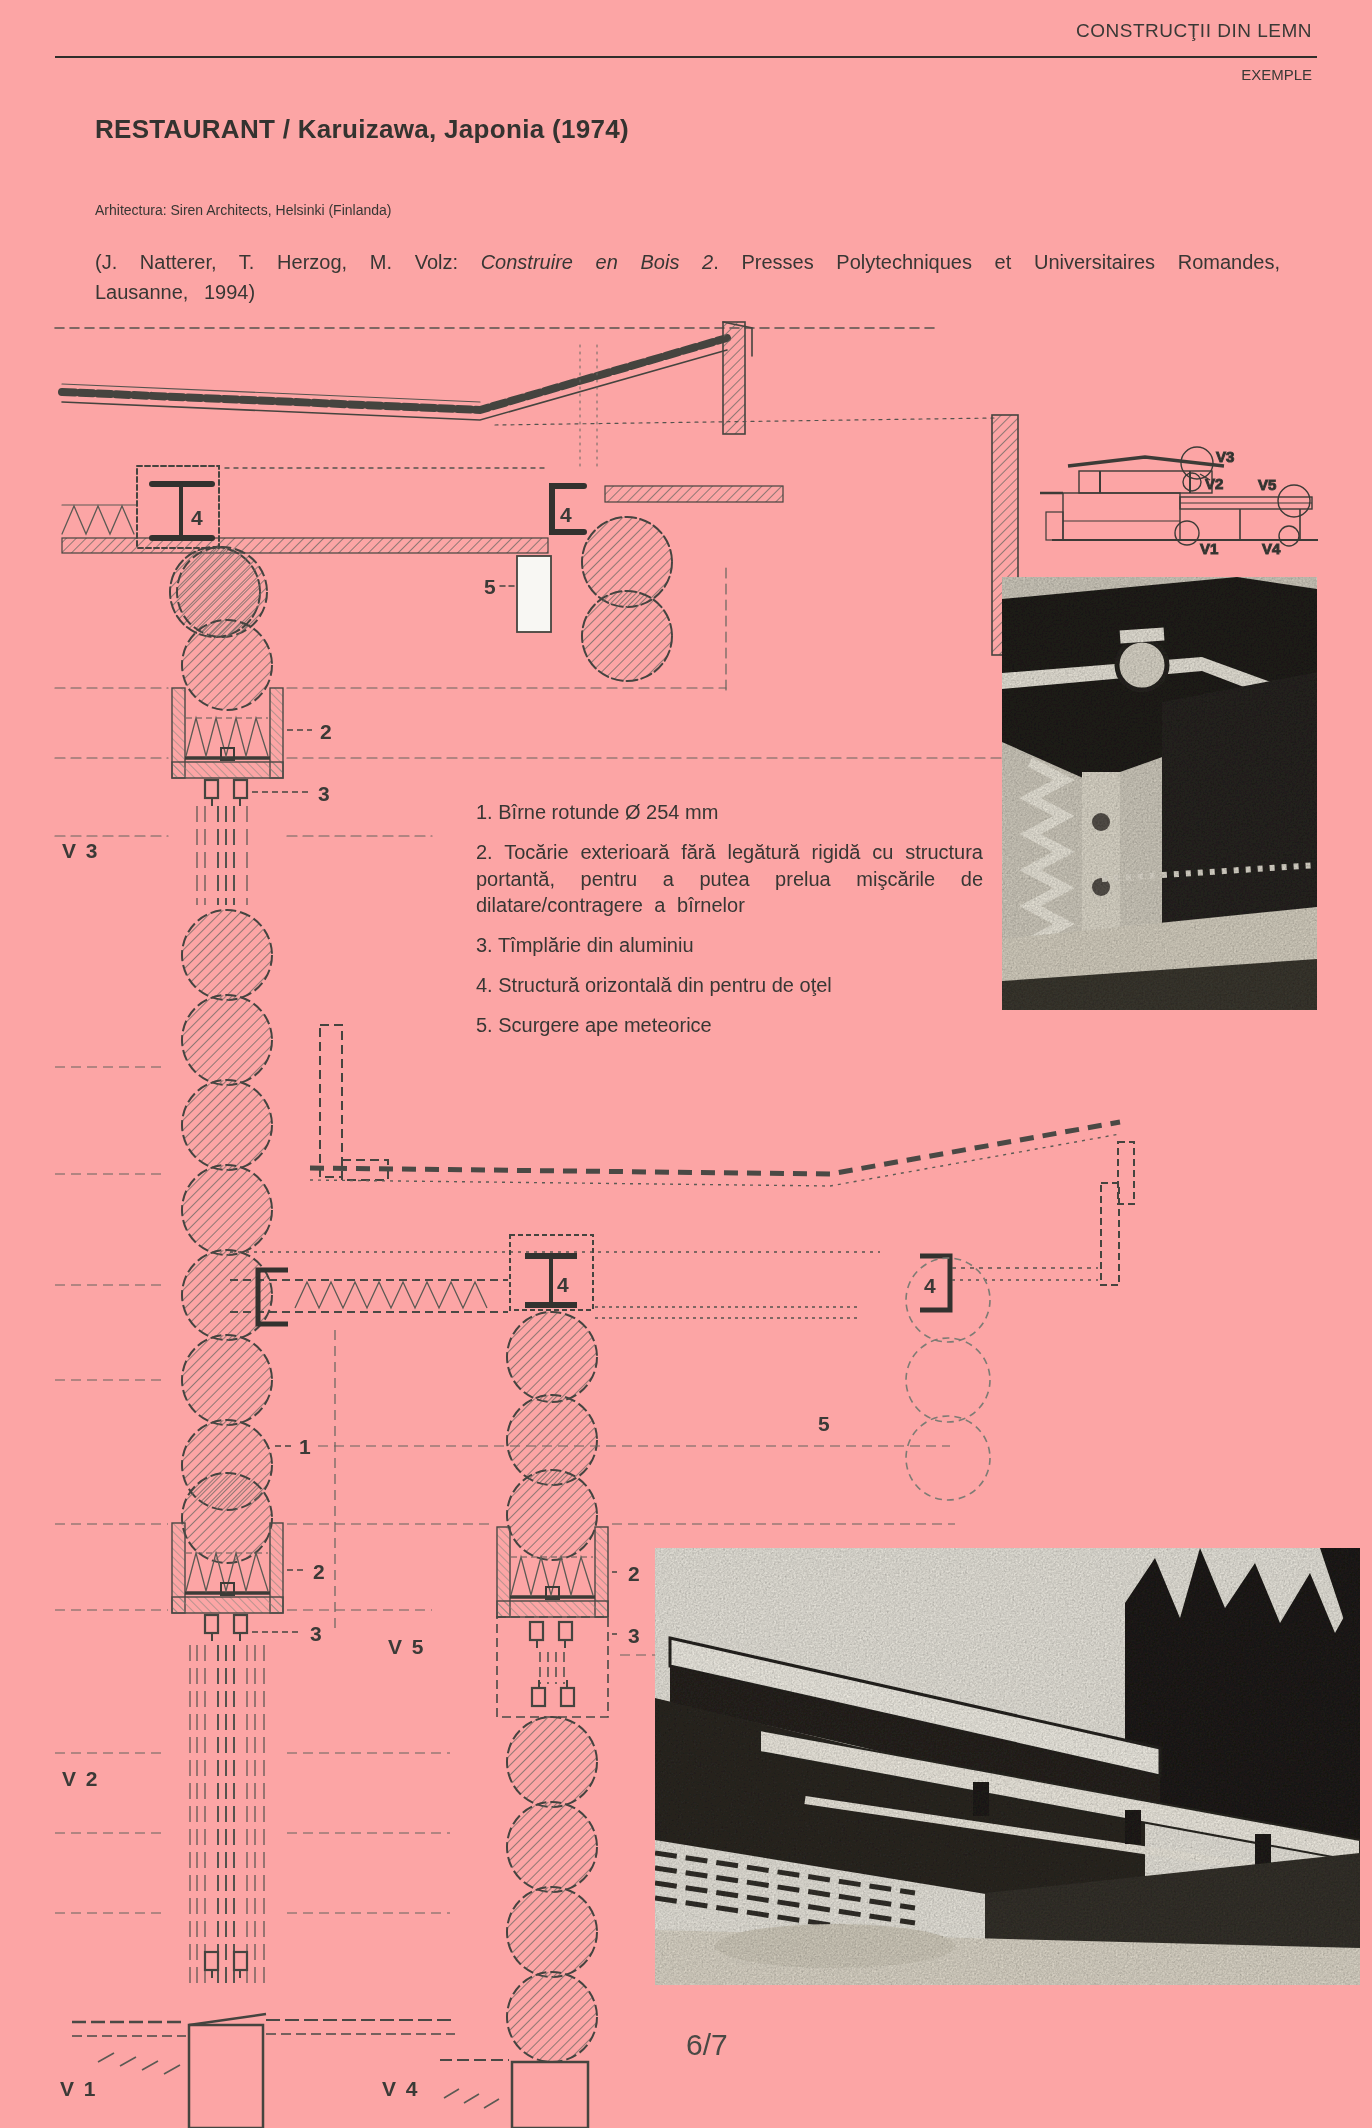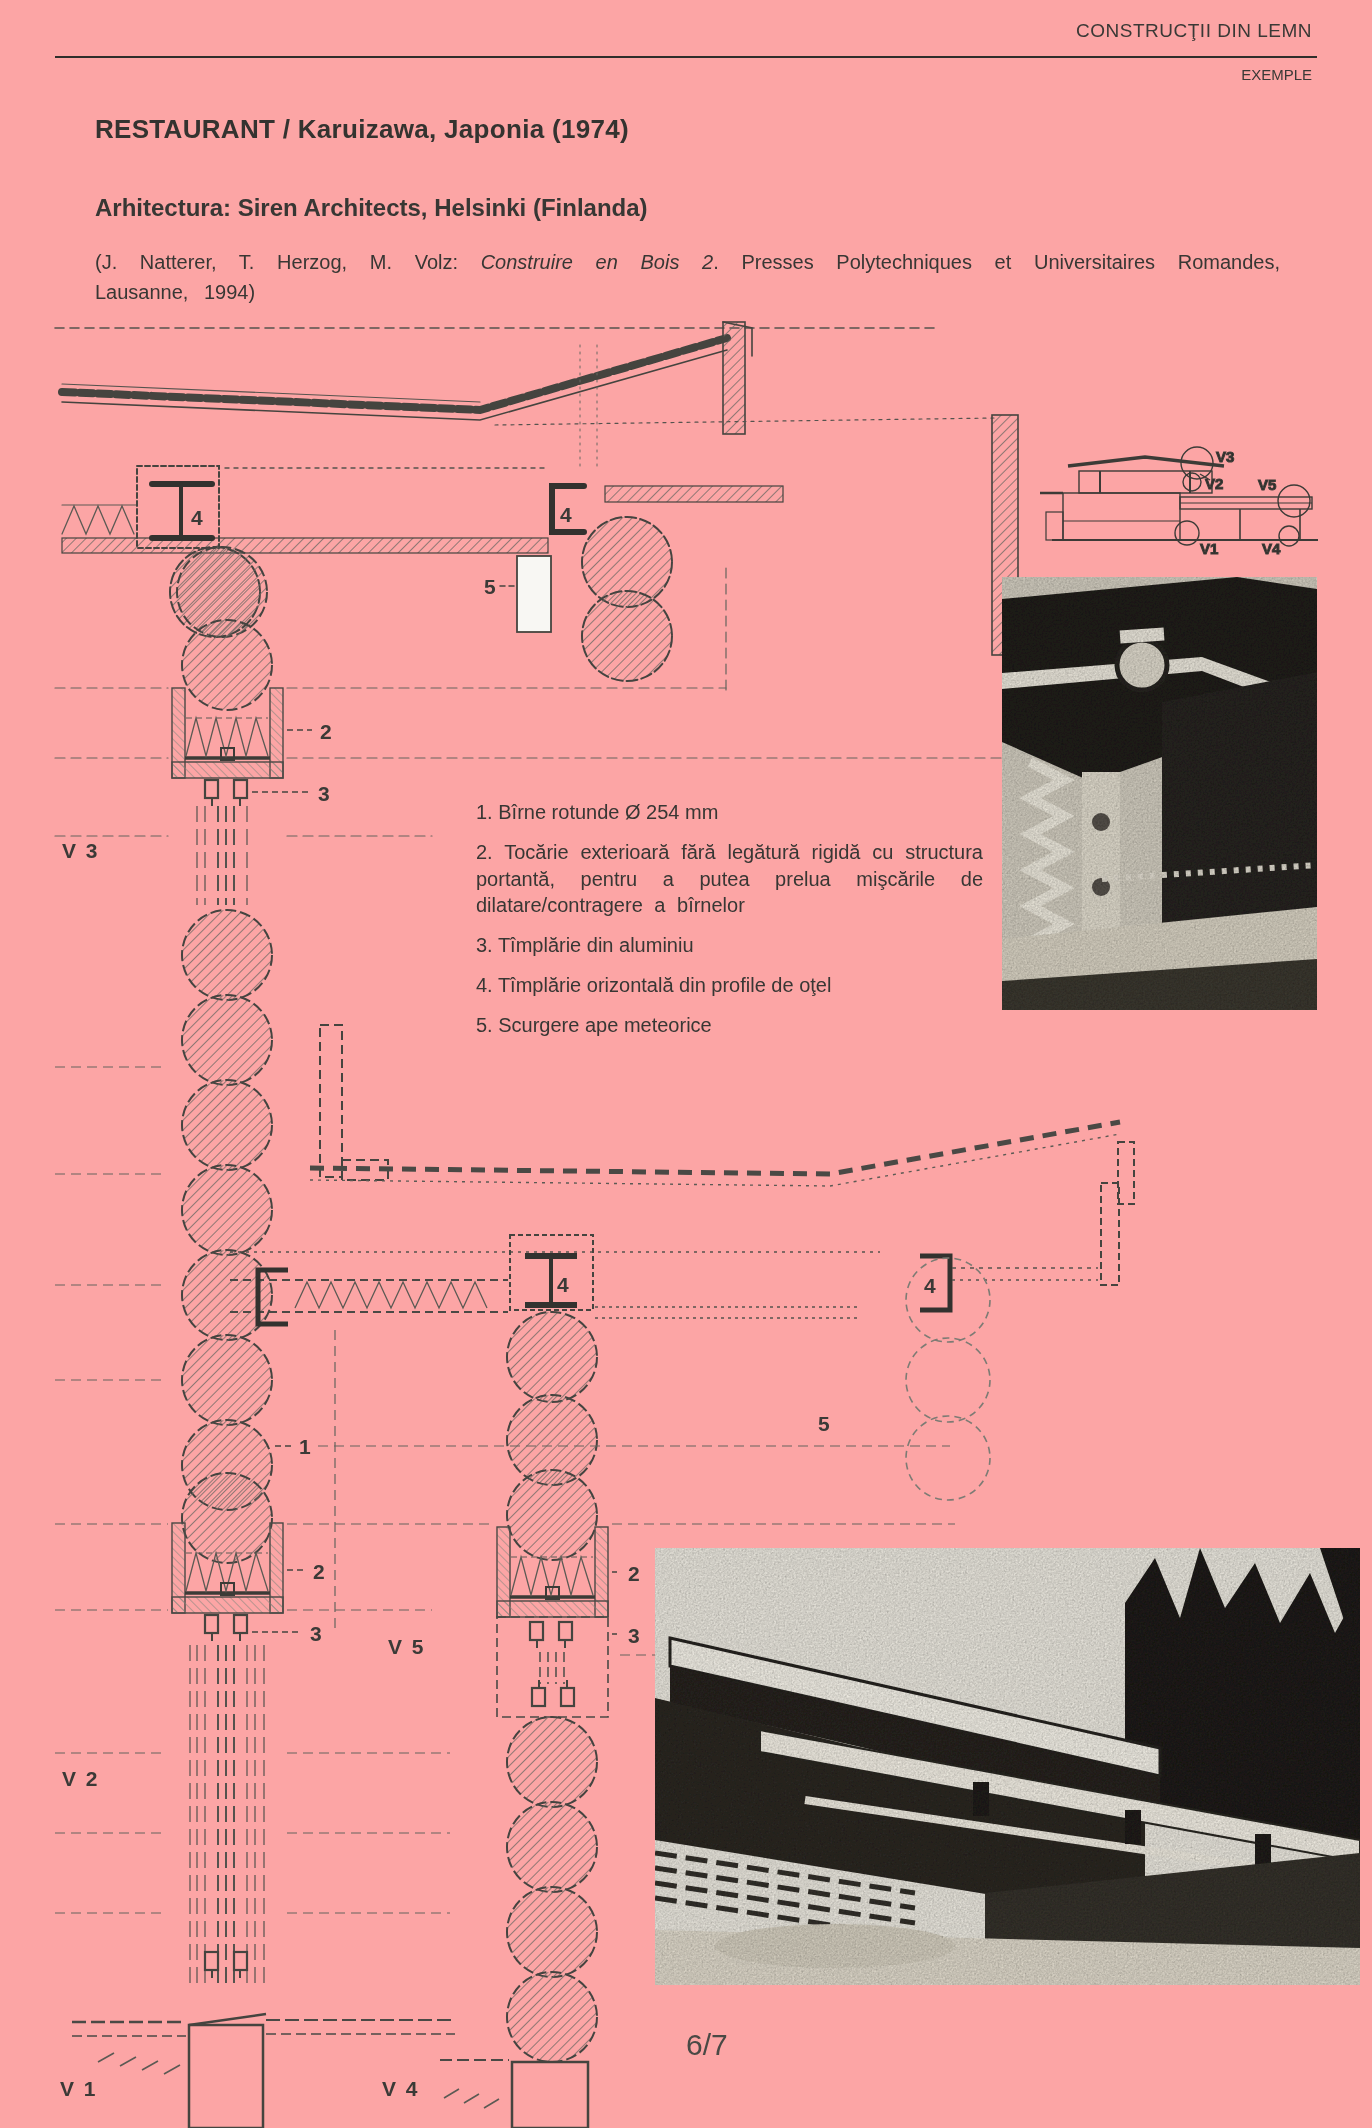--- a/index.html
+++ b/index.html
@@ -3,21 +3,21 @@
 <meta charset="utf-8">
 <style>
   html,body{margin:0;padding:0;background:#9a9a9a;}
   #page{position:relative;width:1372px;height:2128px;background:#fca5a5;overflow:hidden;
         font-family:"Liberation Sans", sans-serif;color:#2e2d2b;}
   .abs{position:absolute;}
   #course{right:60px;top:20px;font-size:19px;letter-spacing:.5px;color:#3a3936;}
   #rule{left:55px;top:56px;width:1262px;height:0;border-top:2.5px solid #2f2e2b;}
   #section{right:60px;top:66px;font-size:15px;color:#3a3936;}
   #title{left:95px;top:114px;font-size:26px;font-weight:bold;letter-spacing:.3px;color:#343330;text-align:right;}
-  #arch{left:95px;top:194px;font-size:24px;color:#383734;font-weight:bold;}
+  #arch{left:95px;top:202px;font-size:14px;color:#383734;}
   #ref{left:95px;top:247px;width:1185px;font-size:20px;line-height:1.5;
        text-align:justify;word-spacing:10px;color:#383734;}
   #ref .it{font-style:italic;}
   #legend{left:476px;top:799px;width:507px;font-size:20px;line-height:1.34;color:#383734;}
   #legend p{margin:0 0 13px 0;}
   #legend p.just{text-align:justify;word-spacing:6px;}
   #pagenum{left:686px;top:2028px;font-size:30px;color:#4a4945;}
   svg text{font-family:"Liberation Sans", sans-serif;}
   .callout{font-size:21px;font-weight:600;fill:#3b3a37;}
   .vlabel{font-size:21px;font-weight:600;fill:#3b3a37;letter-spacing:2px;}
@@ -32,21 +32,21 @@
   <div class="abs" id="rule"></div>
   <div class="abs" id="section">EXEMPLE</div>
   <div class="abs" id="title">RESTAURANT / Karuizawa, Japonia (1974)</div>
   <div class="abs" id="arch">Arhitectura: Siren Architects, Helsinki (Finlanda)</div>
   <div class="abs" id="ref"><span>(J. Natterer, T. Herzog, M. Volz: </span><span class="it">Construire en Bois 2</span><span>. Presses Polytechniques et Universitaires Romandes, Lausanne, 1994)</span></div>
 
   <div class="abs" id="legend">
     <p><span>1.</span> <span>Bîrne rotunde Ø 254 mm</span></p>
     <p class="just"><span>2.</span> <span>Tocărie exterioară fără legătură rigidă cu structura portantă, pentru a putea prelua mişcările de dilatare/contragere a bîrnelor</span></p>
     <p><span>3.</span> <span>Tîmplărie din aluminiu</span></p>
-    <p><span>4.</span> <span>Tîmplărie orizontală din profile de oţel</span></p>
+    <p><span>4.</span> <span>Structură orizontală din pentru de oţel</span></p>
     <p><span>5.</span> <span>Scurgere ape meteorice</span></p>
   </div>
 
   <div class="abs" id="pagenum">6/7</div>
 
   <svg class="abs" style="left:0;top:0" width="1372" height="2128" viewBox="0 0 1372 2128">
     <defs>
       <pattern id="hatch" patternUnits="userSpaceOnUse" width="7" height="7" patternTransform="rotate(45)">
         <line x1="0" y1="0" x2="0" y2="7" stroke="#6a6862" stroke-width="1.5"></line>
       </pattern>

